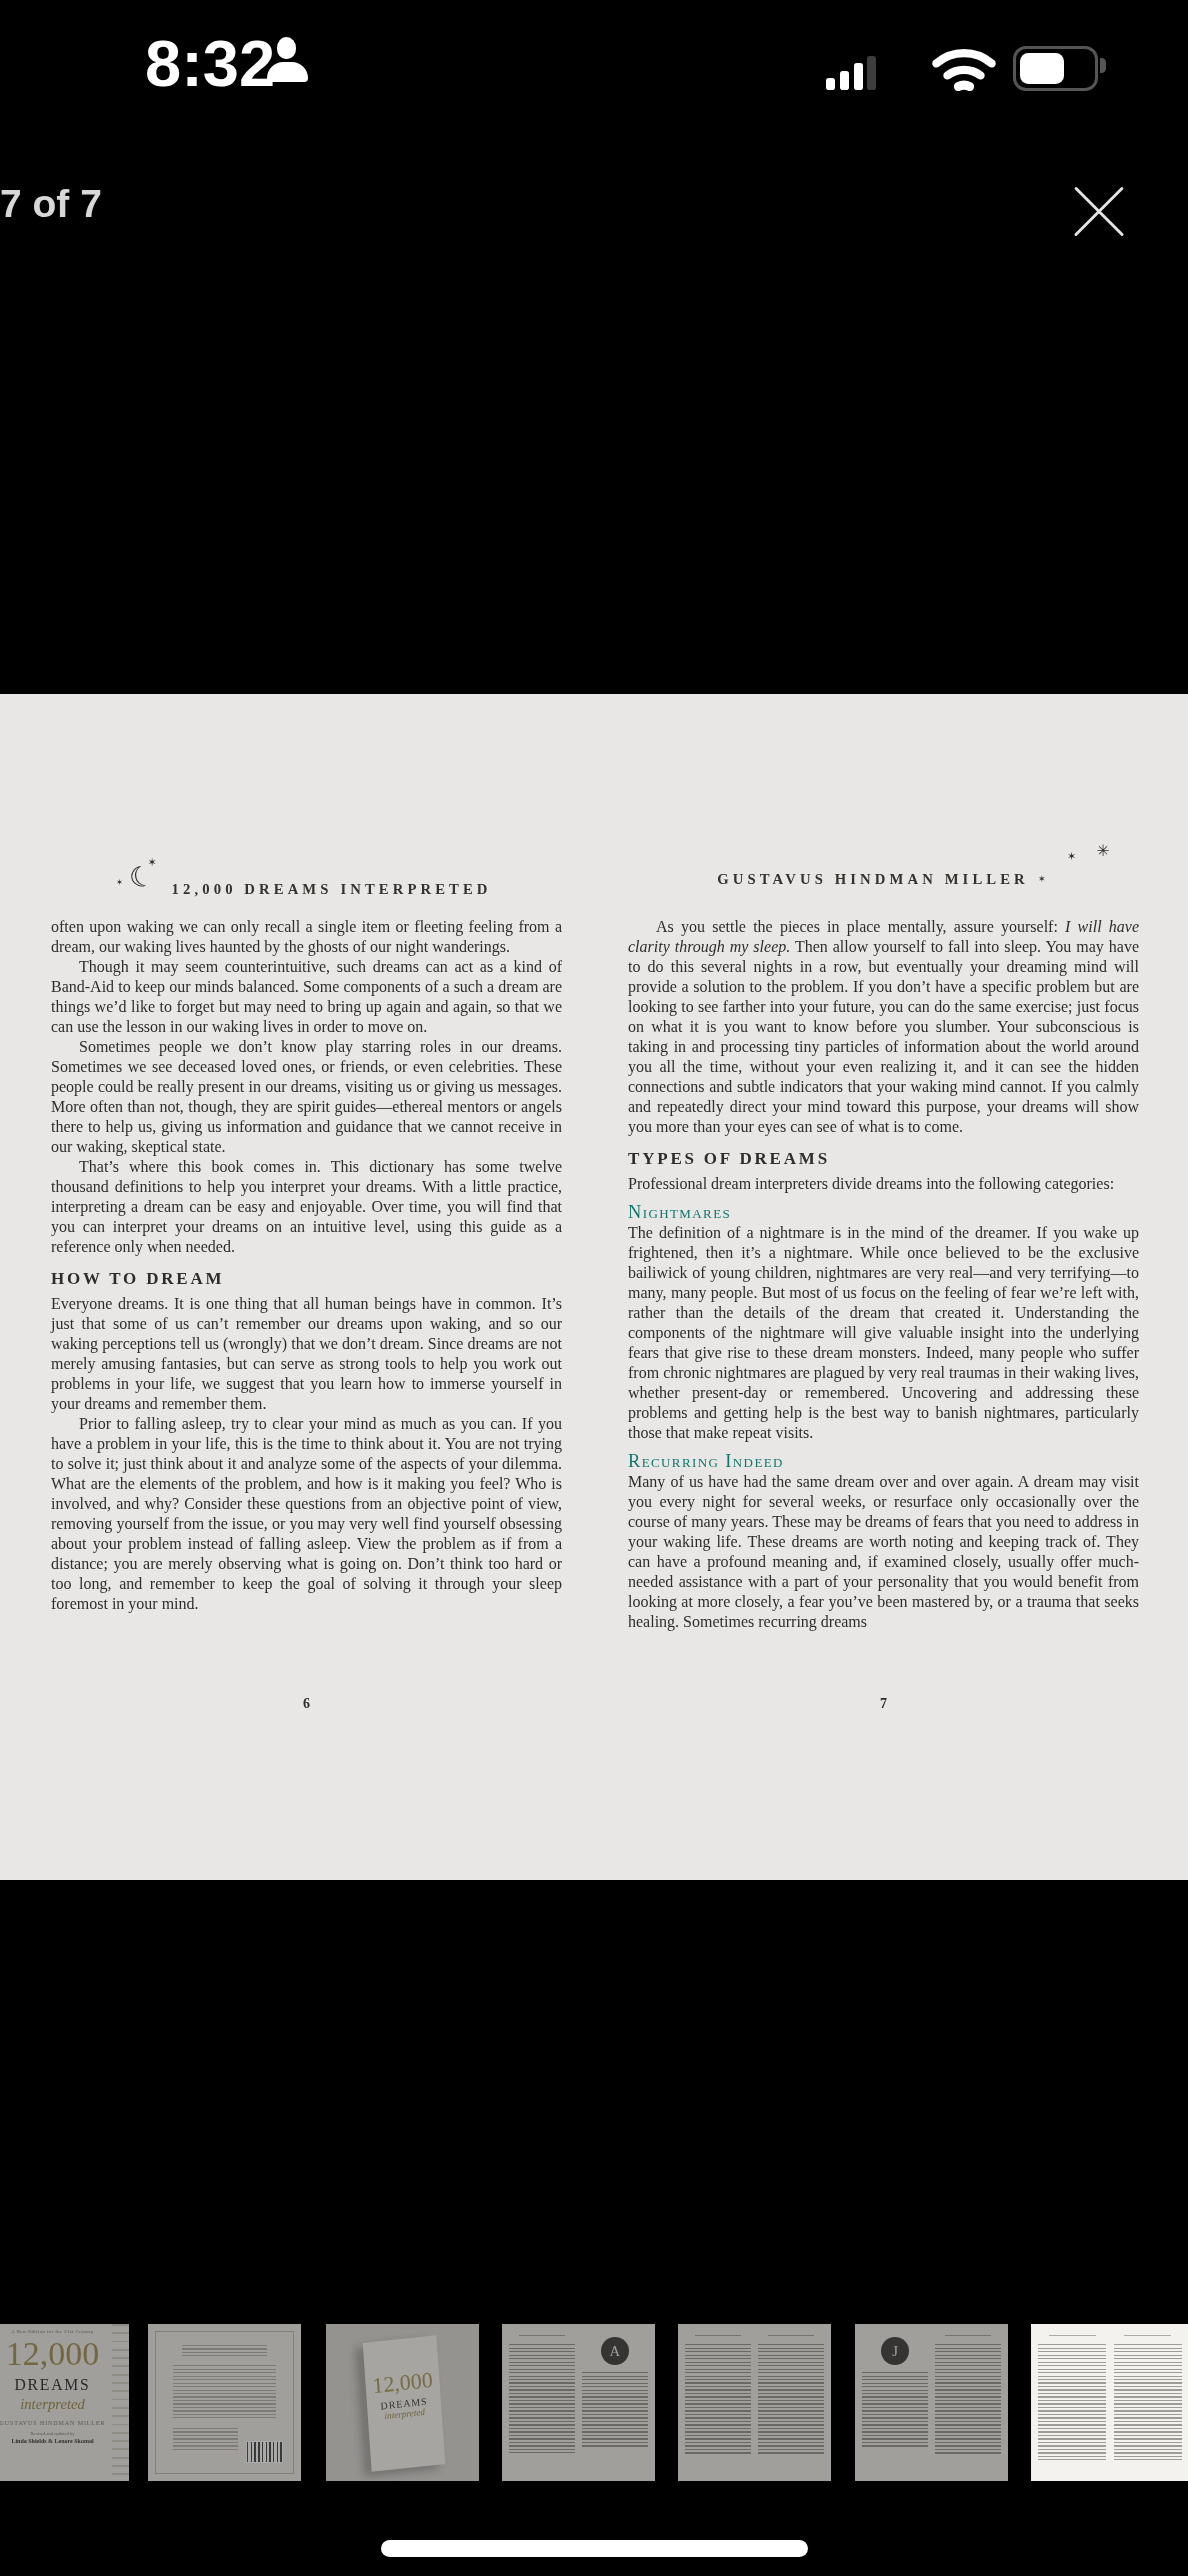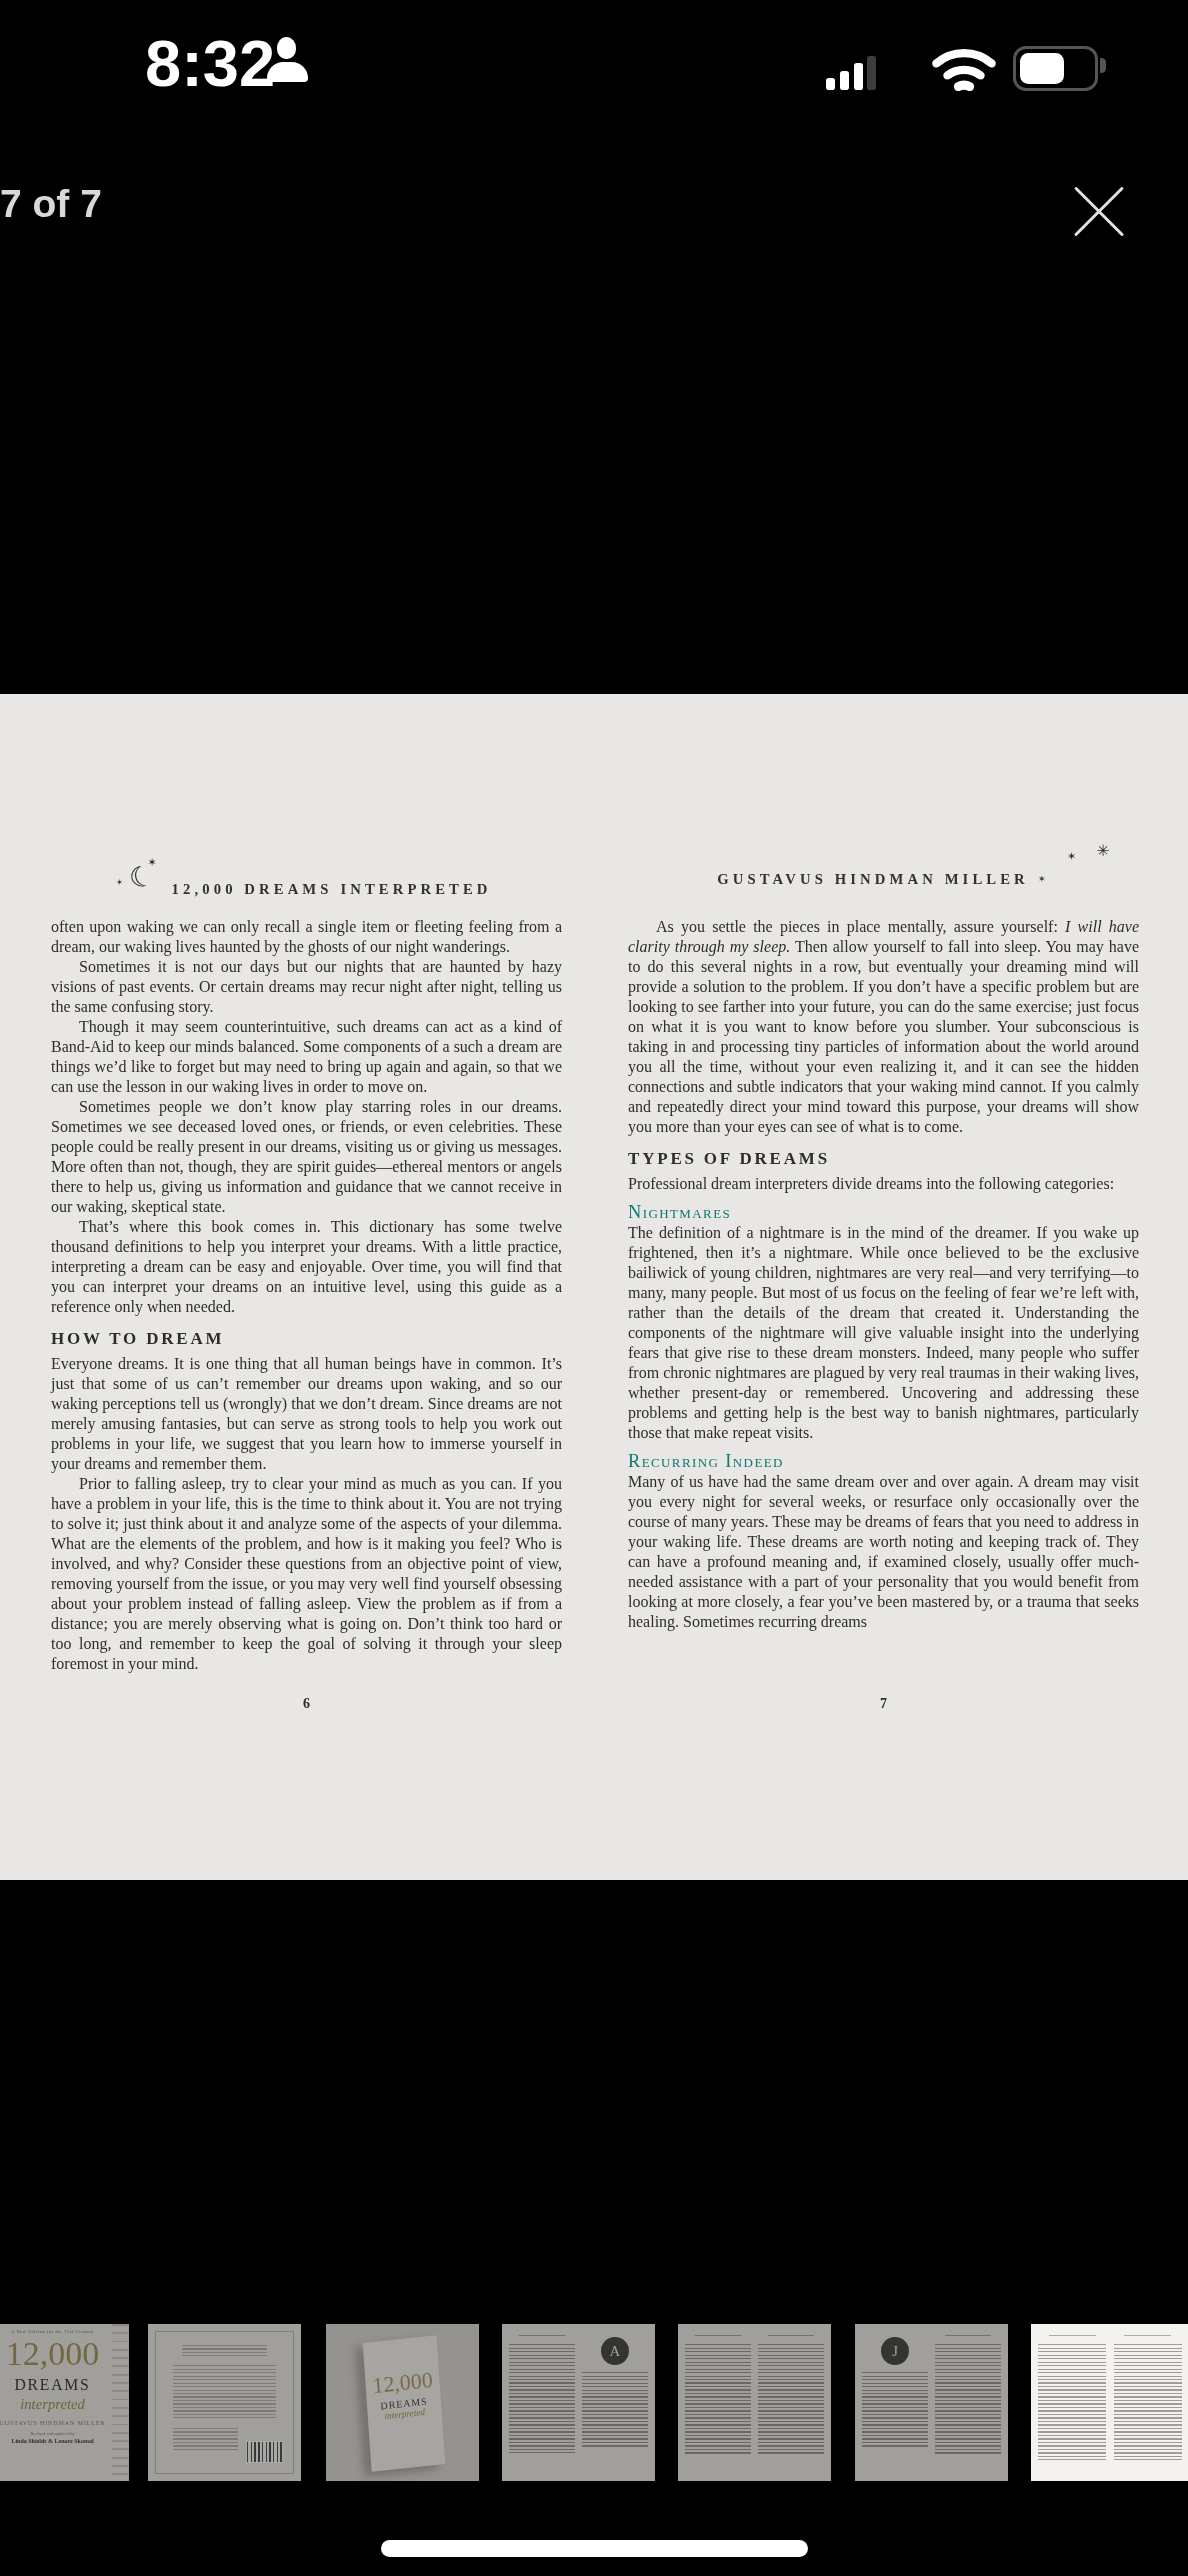--- a/index.html
+++ b/index.html
@@ -135,21 +135,20 @@
   <div class="pageL">
     <div class="runhead">
       <span class="moon-wrap">
         <span class="moon-glyph">☾</span>
         <span class="star st1">✶</span>
         <span class="star st2">✶</span>
       </span><span>12,000 DREAMS INTERPRETED</span>
     </div>
     <div class="body-text">
       <p>often upon waking we can only recall a single item or fleeting feeling from a dream, our waking lives haunted by the ghosts of our night wanderings.</p>
-      <p class="ind">Sometimes it is not our days but our nights that are haunted by hazy visions of past events. Or certain dreams may recur night after night, telling us the same confusing story.</p>
       <p class="ind">Though it may seem counterintuitive, such dreams can act as a kind of Band-Aid to keep our minds balanced. Some components of a such a dream are things we’d like to forget but may need to bring up again and again, so that we can use the lesson in our waking lives in order to move on.</p>
       <p class="ind">Sometimes people we don’t know play starring roles in our dreams. Sometimes we see deceased loved ones, or friends, or even celebrities. These people could be really present in our dreams, visiting us or giving us messages. More often than not, though, they are spirit guides—ethereal mentors or angels there to help us, giving us information and guidance that we cannot receive in our waking, skeptical state.</p>
       <p class="ind">That’s where this book comes in. This dictionary has some twelve thousand definitions to help you interpret your dreams. With a little practice, interpreting a dream can be easy and enjoyable. Over time, you will find that you can interpret your dreams on an intuitive level, using this guide as a reference only when needed.</p>
       <div class="sec-head">HOW TO DREAM</div>
       <p>Everyone dreams. It is one thing that all human beings have in common. It’s just that some of us can’t remember our dreams upon waking, and so our waking perceptions tell us (wrongly) that we don’t dream. Since dreams are not merely amusing fantasies, but can serve as strong tools to help you work out problems in your life, we suggest that you learn how to immerse yourself in your dreams and remember them.</p>
       <p class="ind">Prior to falling asleep, try to clear your mind as much as you can. If you have a problem in your life, this is the time to think about it. You are not trying to solve it; just think about it and analyze some of the aspects of your dilemma. What are the elements of the problem, and how is it making you feel? Who is involved, and why? Consider these questions from an objective point of view, removing yourself from the issue, or you may very well find yourself obsessing about your problem instead of falling asleep. View the problem as if from a distance; you are merely observing what is going on. Don’t think too hard or too long, and remember to keep the goal of solving it through your sleep foremost in your mind.</p>
     </div>
     <div class="pagenum">6</div>
   </div>
 

